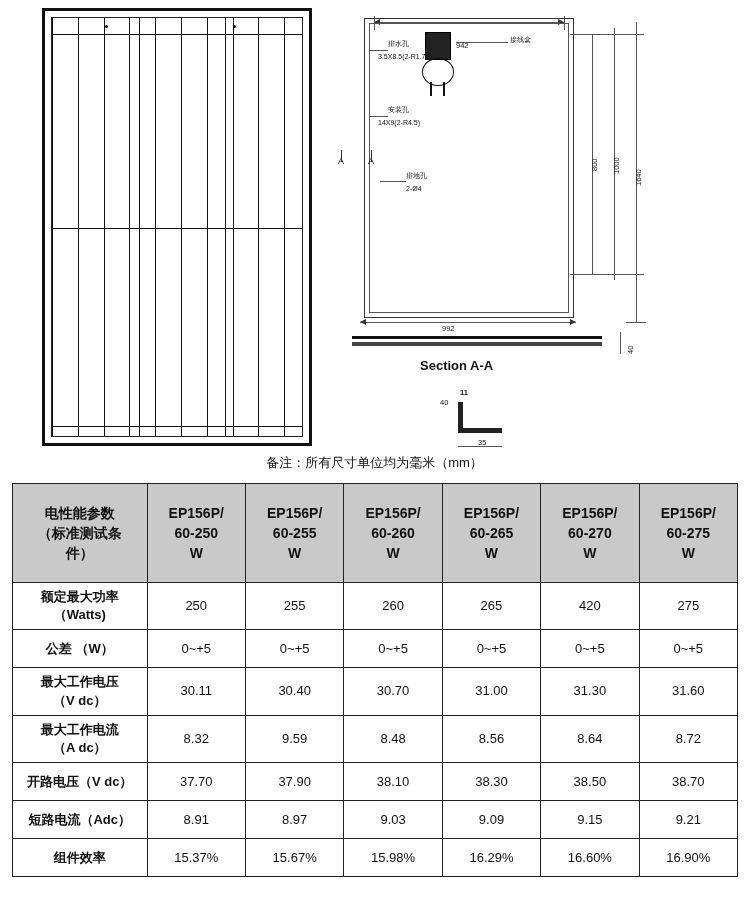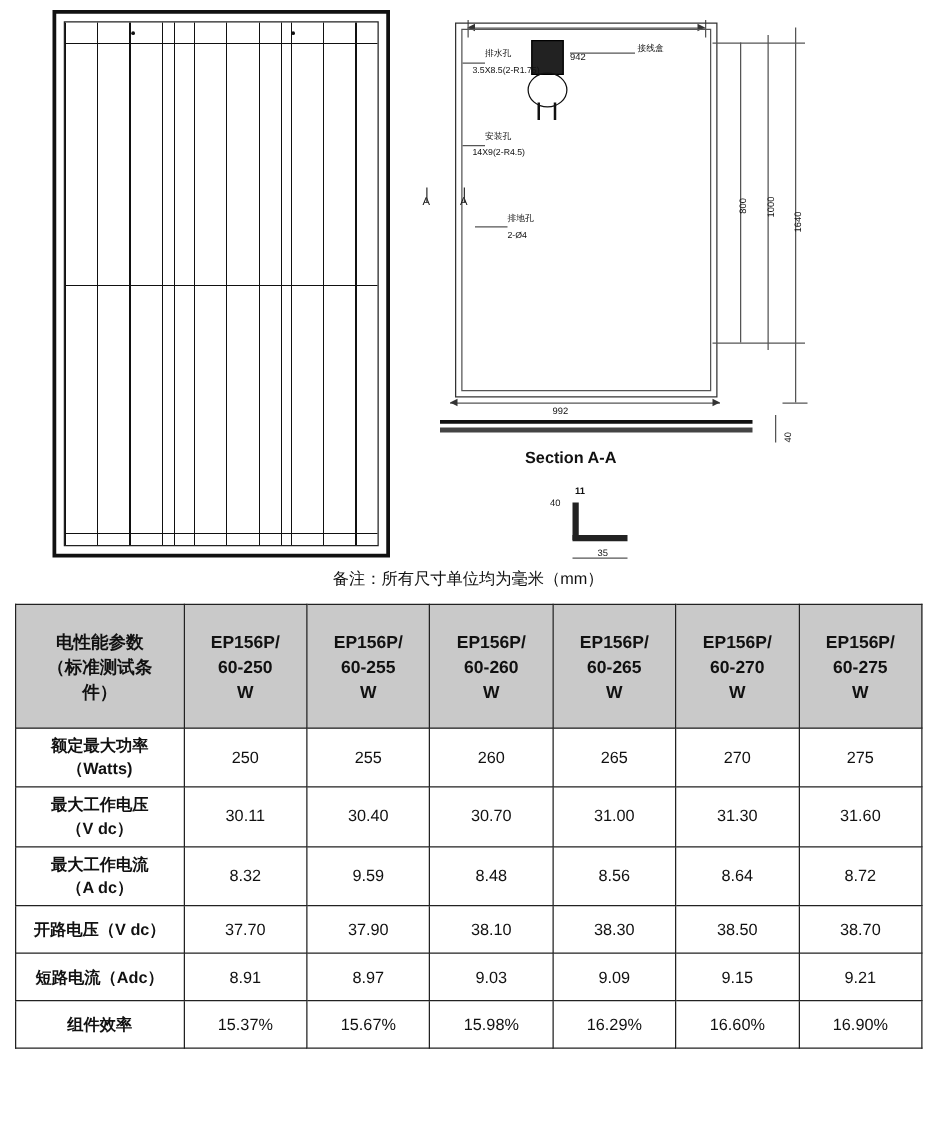--- a/index.html
+++ b/index.html
@@ -389,22 +389,33 @@
       <tbody>
         <tr>
           <td class="rowhead">
             <div>额定最大功率</div>
             <div>（Watts)</div>
           </td>
           <td>250</td>
           <td>255</td>
           <td>260</td>
           <td>265</td>
-          <td>270</td>
+          <td>420</td>
           <td>275</td>
+        </tr>
+        <tr>
+          <td class="rowhead">
+            <div>公差 （W）</div>
+          </td>
+          <td>0~+5</td>
+          <td>0~+5</td>
+          <td>0~+5</td>
+          <td>0~+5</td>
+          <td>0~+5</td>
+          <td>0~+5</td>
         </tr>
         <tr>
           <td class="rowhead">
             <div>最大工作电压</div>
             <div>（V dc）</div>
           </td>
           <td>30.11</td>
           <td>30.40</td>
           <td>30.70</td>
           <td>31.00</td>

